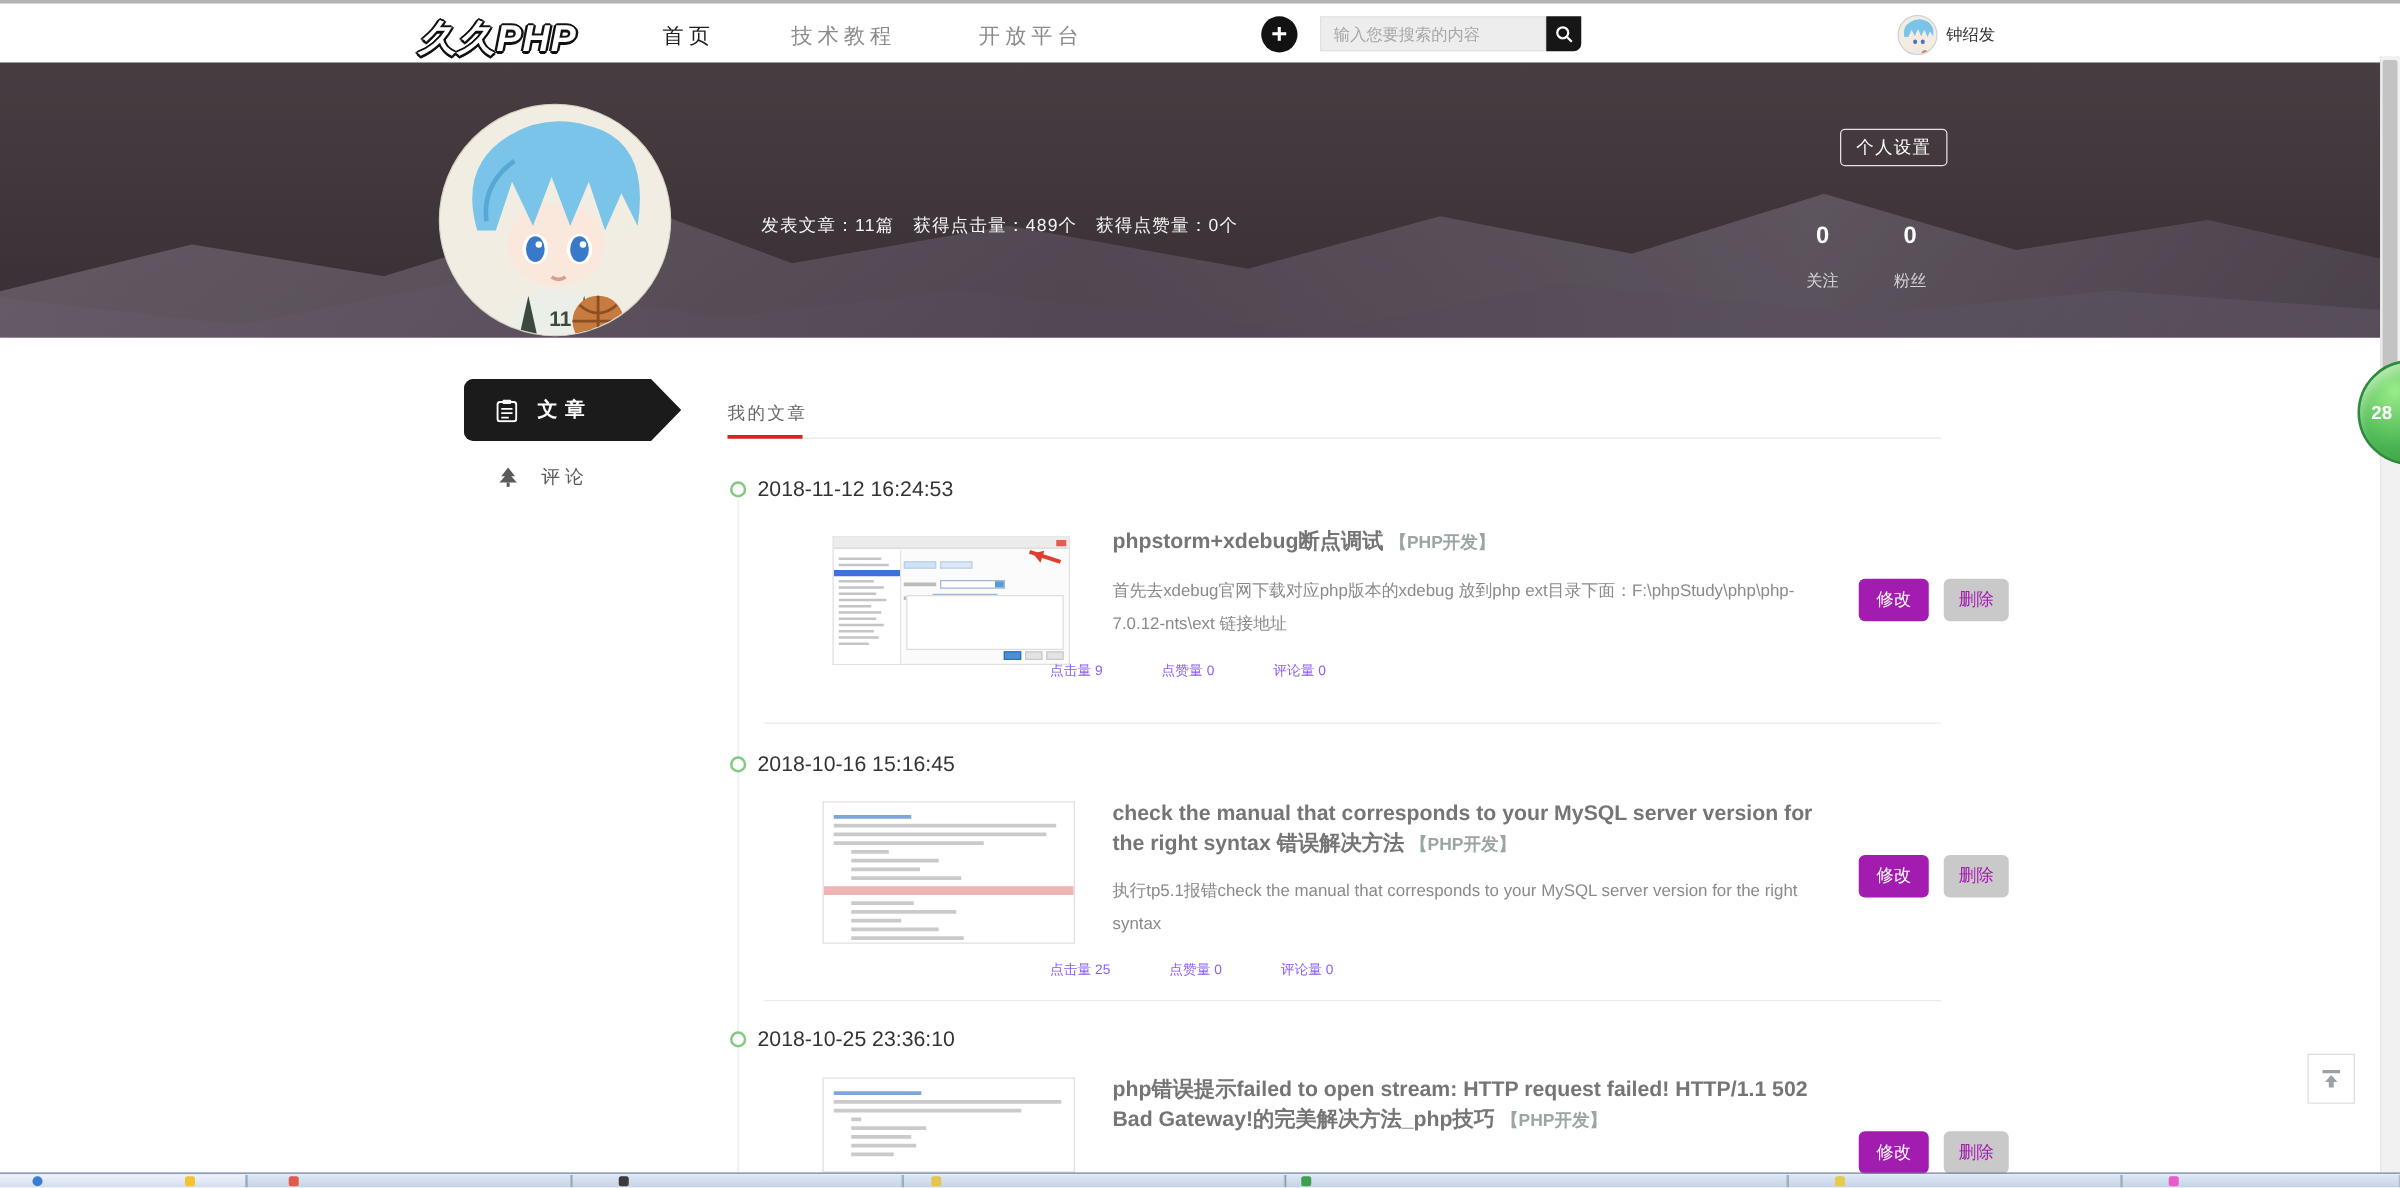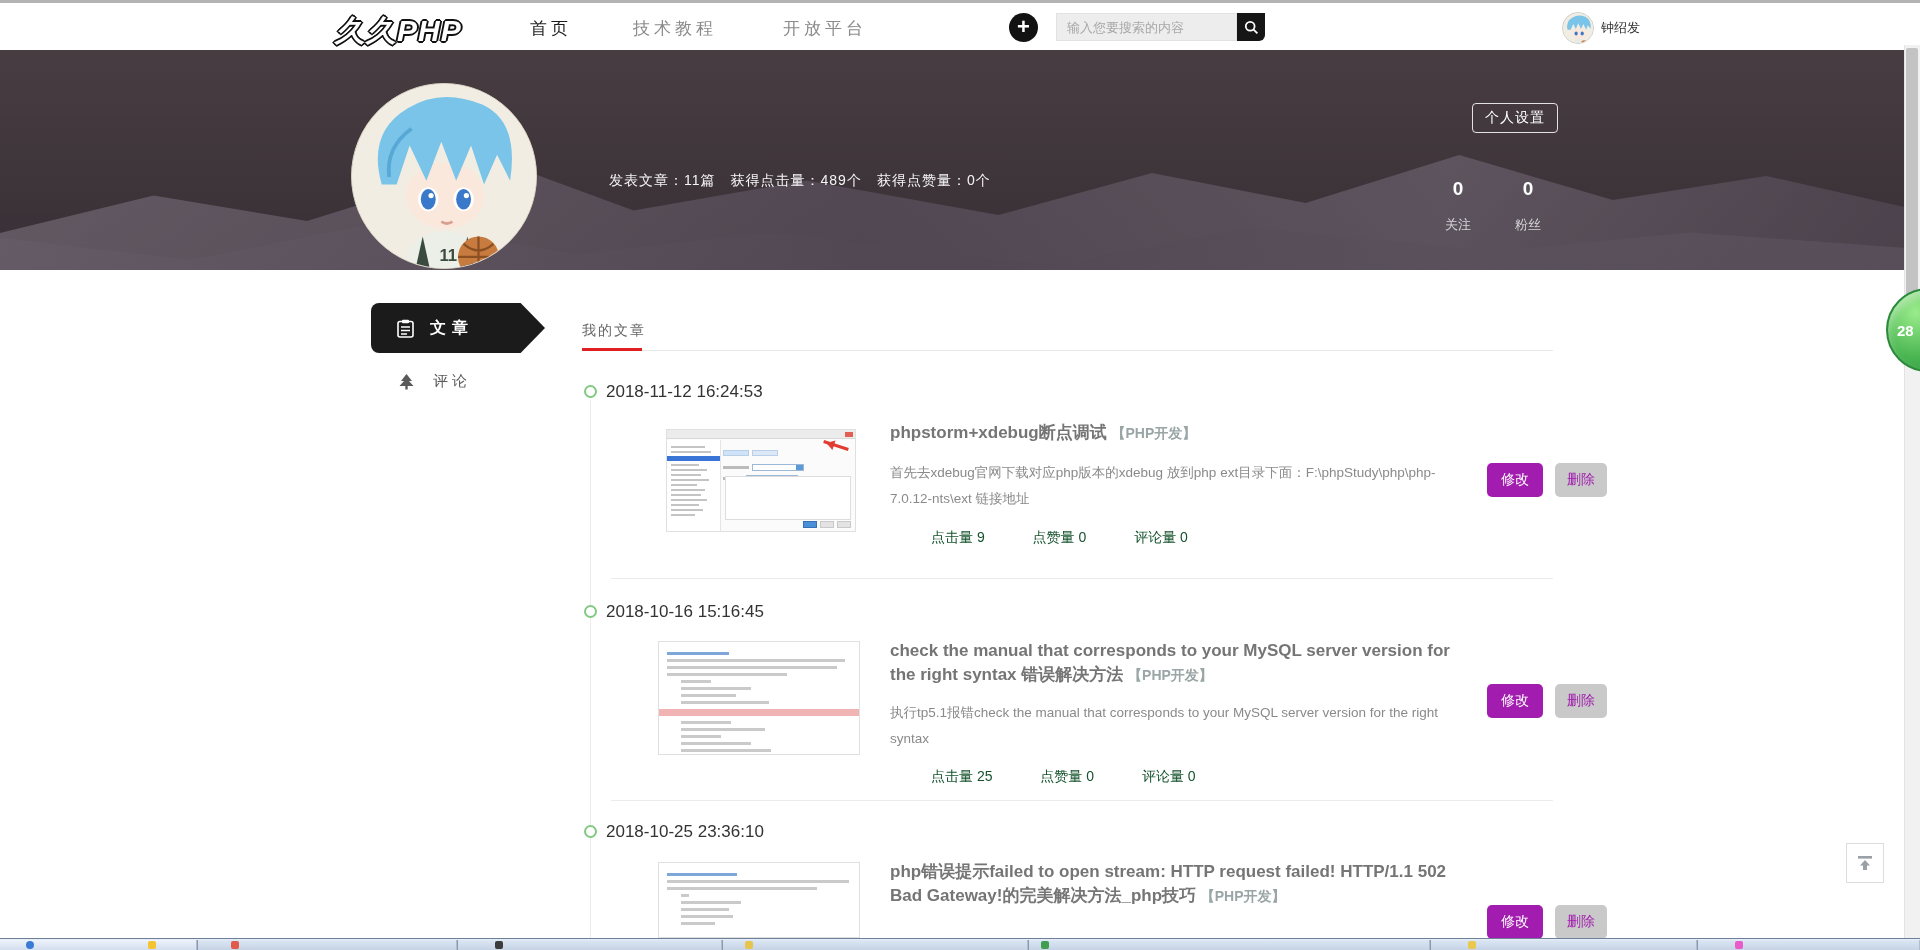--- a/index.html
+++ b/index.html
@@ -17,21 +17,21 @@
   .nav-item.active { color:#1d1d1d; }
   .nav-0 { left:530px; } .nav-1 { left:633px; } .nav-2 { left:783px;text-align:right; }
   .plus-btn { left:1009px; top:10px; width:29px; height:29px; border-radius:50%; background:#121212; color:#fff;
               font-size:22px; font-weight:bold; text-align:center; line-height:27px; cursor:pointer; }
   .search-wrap { left:1056px; top:10px; width:209px; height:28px; }
   .search-input { position:absolute; left:0; top:0; width:181px; height:28px; background:#ededed; border:1px solid #e2e2e2;
                   padding:0 10px; font-size:13px; color:#555; outline:none; }
   .search-input::placeholder { color:#a8a8a8; }
   .search-btn { position:absolute; left:181px; top:0; width:28px; height:28px; background:#161616; border:none; cursor:pointer;
                 display:flex; align-items:center; justify-content:center; border-radius:0 0 6px 0; }
-  .user-mini { left:1562px; top:8px; height:34px; display:flex; align-items:center; gap:7px; cursor:pointer;justify-content:space-between; }
+  .user-mini { left:1518px; top:8px; height:34px; display:flex; align-items:center; gap:7px; cursor:pointer;justify-content:space-between; }
   .avatar-sm { width:32px; height:32px; border-radius:50%; overflow:hidden; border:1px solid #cfcfcf; background:#f2ede2; }
   .user-mini .uname { font-size:13px; color:#333; }
 
   
   .banner { left:0; top:50px; width:1920px; height:220px; background:linear-gradient(180deg,#5c5054 0%,#51474c 45%,#423b40 100%); overflow:hidden; }
   .mtn1 { position:absolute; left:0; bottom:-8px; width:1920px; height:150px; opacity:.65;
           background:linear-gradient(100deg,#a59aab 0%,#7d7284 45%,#968c9e 75%,#6e6475 100%);
           clip-path:polygon(0 70%,8% 45%,16% 62%,26% 22%,33% 55%,42% 35%,52% 58%,60% 30%,68% 50%,76% 18%,84% 48%,92% 32%,100% 55%,100% 100%,0 100%); }
   .mtn2 { position:absolute; left:0; bottom:-12px; width:1920px; height:110px; opacity:.55;
           background:linear-gradient(95deg,#8d8292 0%,#6a6070 50%,#847a8c 100%);
@@ -60,21 +60,21 @@
   
   .sec-title { left:582px; top:322px; font-size:14px; color:#666; letter-spacing:2px; }
   .sec-rule { left:582px; top:350px; width:971px; height:1px; background:#e8e8e8; }
   .sec-rule-red { left:582px; top:348px; width:60px; height:3px; background:#e02020; }
   .timeline { left:590px; top:400px; width:1px; height:538px; background:#ececec; }
   .tl-dot { width:13px; height:13px; border:2px solid #82c982; border-radius:50%; background:#fff; left:584px; }
   .a-date { left:606px; font-size:17px; color:#333; }
   .a-title { left:890px; width:575px; font-size:17px; font-weight:bold; color:#757575; line-height:24px; }
   .a-title .tag { font-size:14px; color:#9aa5a5; font-weight:bold; }
   .a-desc { left:890px; width:568px; font-size:13.5px; color:#8a8a8a; line-height:26px; }
-  .a-stats { left:931px; font-size:14px; color:#14532d; }
+  .a-stats { left:840px; font-size:11px; color:#8b5cf6; }
   .a-stats span.pair { margin-right:44px; }
   .btn-edit { width:56px; height:34px; border:none; border-radius:5px; background:#a21caf; color:#fff; font-size:14px; cursor:pointer; }
   .btn-del  { width:52px; height:34px; border:none; border-radius:5px; background:#c9c9c9; color:#a21caf; font-size:14px; cursor:pointer; }
   .btn-row { left:1487px; display:flex; gap:12px; }
   .divider { left:611px; width:942px; height:1px; background:#ececec; }
 
   
   .thumb { border:1px solid #e0e0e0; background:#fff; overflow:hidden; cursor:pointer; }
   .t1 { left:666px; top:429px; width:190px; height:103px; background:#fbfbfb; }
   .t1 .tb { height:9px; background:#ececec; border-bottom:1px solid #d9d9d9; position:relative; }

